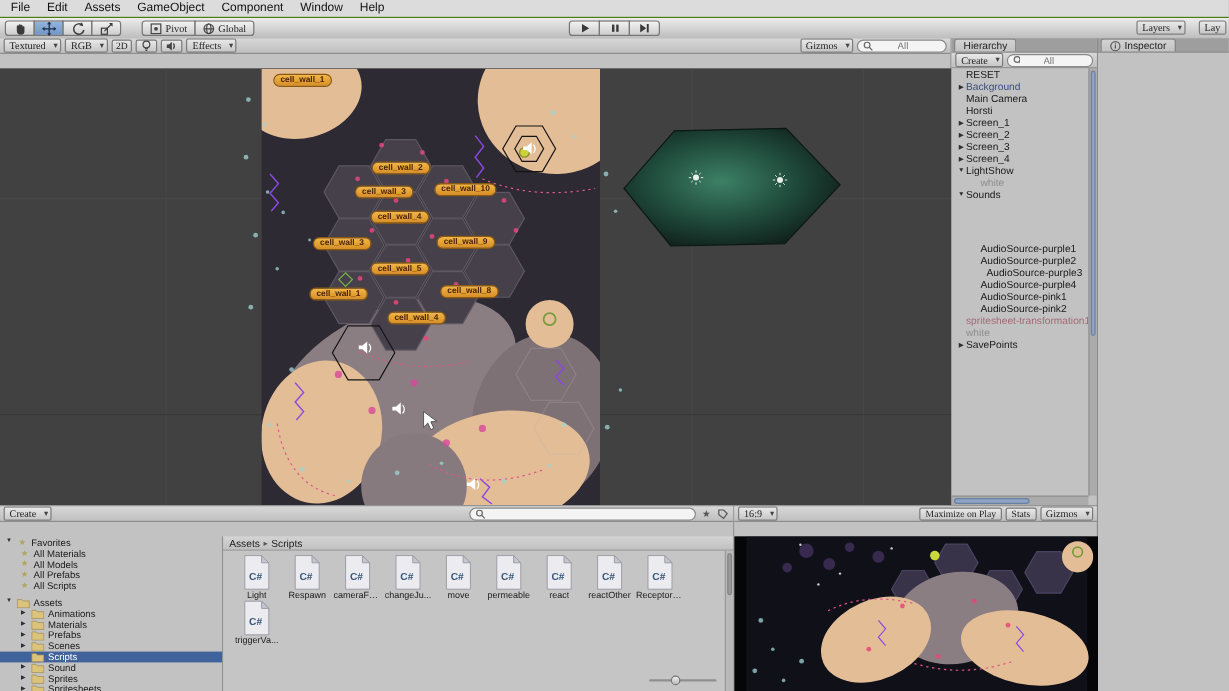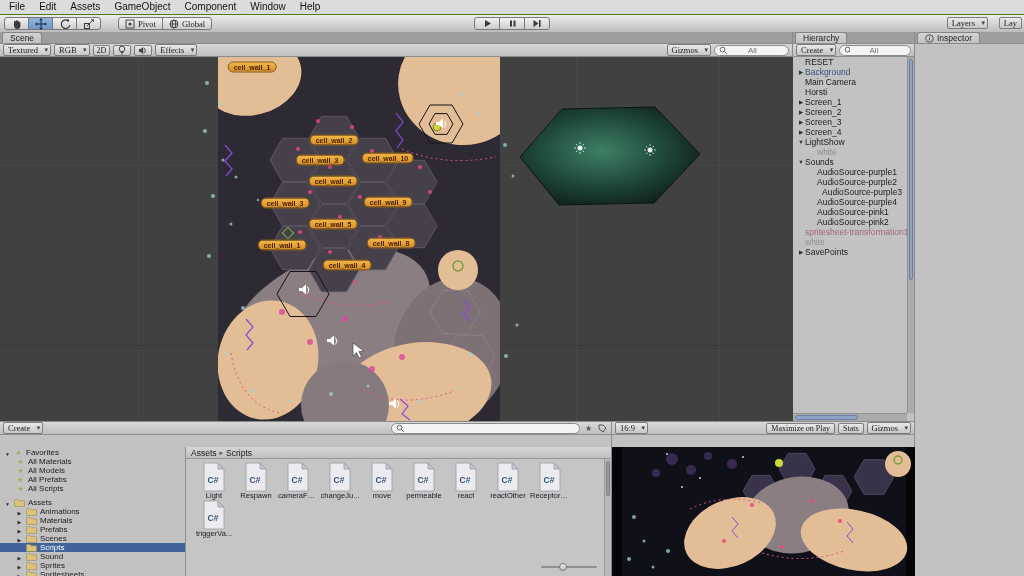--- a/index.html
+++ b/index.html
@@ -66,21 +66,21 @@
 .hthumb{position:absolute;top:1px;bottom:1px;left:2px;width:55%;border-radius:3px;background:#8fa3c5;border:1px solid #6b7fa3}
 
 
 #inspector-panel{left:915px;top:32px;width:109px;height:511px}
 #inspector-body{position:absolute;left:0;top:12px;right:0;bottom:0;background:#c2c2c2}
 
 
 #project-panel{left:0;top:421px;width:612px;height:155px;border-top:1px solid #8a8a8a;border-right:1px solid #8a8a8a}
 .pbody{position:absolute;left:0;top:25px;right:0;bottom:0;display:flex}
 .ptree{width:186px;border-right:1px solid #8f8f8f;background:#c2c2c2;padding-top:1px;overflow:hidden}
-.ptrow{height:9px;display:flex;align-items:flex-end;font-size:8px;padding-left:4px;gap:3px;white-space:nowrap}
+.ptrow{height:9px;display:flex;align-items:flex-start;font-size:8px;padding-left:4px;gap:3px;white-space:nowrap}
 .ptrow .arr{width:7px;font-size:5px}
 .ptrow.selected{background:#40639c;color:#fff}
 .ptrow.selected .hlabel{color:#fff}
 .gap{height:5px}
 .star-ic{color:#b2a35c;font-size:7px;width:9px;text-align:center;flex:none}
 .pcontent{flex:1;display:flex;flex-direction:column;position:relative}
 .crumbbar{height:12px;background:linear-gradient(#d5d5d5,#c0c0c0);border-bottom:1px solid #979797;display:flex;align-items:center;padding:0 5px;gap:3px;font-size:8.5px}
 .crumbsep{font-size:7px;color:#555}
 .grid{flex:1;background:#c5c5c5;display:flex;flex-wrap:wrap;align-content:flex-start;padding:3px 10px 0 8px;gap:0 2px;position:relative}
 .pitem{width:40px;display:flex;flex-direction:column;align-items:center}
@@ -189,25 +189,20 @@
 
   <button class="dd" id="layers-dd">
       <span>Layers</span>
     </button>
   <button class="dd noarrow" id="layout-dd">
       <span>Lay</span>
     </button>
 </div>
 
 <div class="panel" id="scene-panel">
-  <div class="tabstrip">
-    <span class="tab active">
-        <span>Scene</span>
-      </span>
-  </div>
   <div class="viewbar">
     <button class="dd">
         <span>Textured</span>
       </button>
     <button class="dd">
         <span>RGB</span>
       </button>
     <button class="sbtn">2D</button>
     <button class="sbtn">
       <svg width="10" height="11">
@@ -473,21 +468,21 @@
       <div class="hrow muted" style="padding-left: 16px;">
         <span class="arr"></span>
         <span class="hlabel">white</span>
       </div>
 
       <div class="hrow">
         <span class="arr">▼</span>
         <span class="hlabel">Sounds</span>
       </div>
 
-      <div class="hrow" style="padding-left: 16px;">
+      <div class="hrow" style="padding-left: 16px; margin-top: 35px;">
         <span class="arr"></span>
         <span class="hlabel">AudioSource-purple1</span>
       </div>
 
       <div class="hrow" style="padding-left: 16px;">
         <span class="arr"></span>
         <span class="hlabel">AudioSource-purple2</span>
       </div>
 
       <div class="hrow" style="padding-left: 16px; justify-content: center;">

